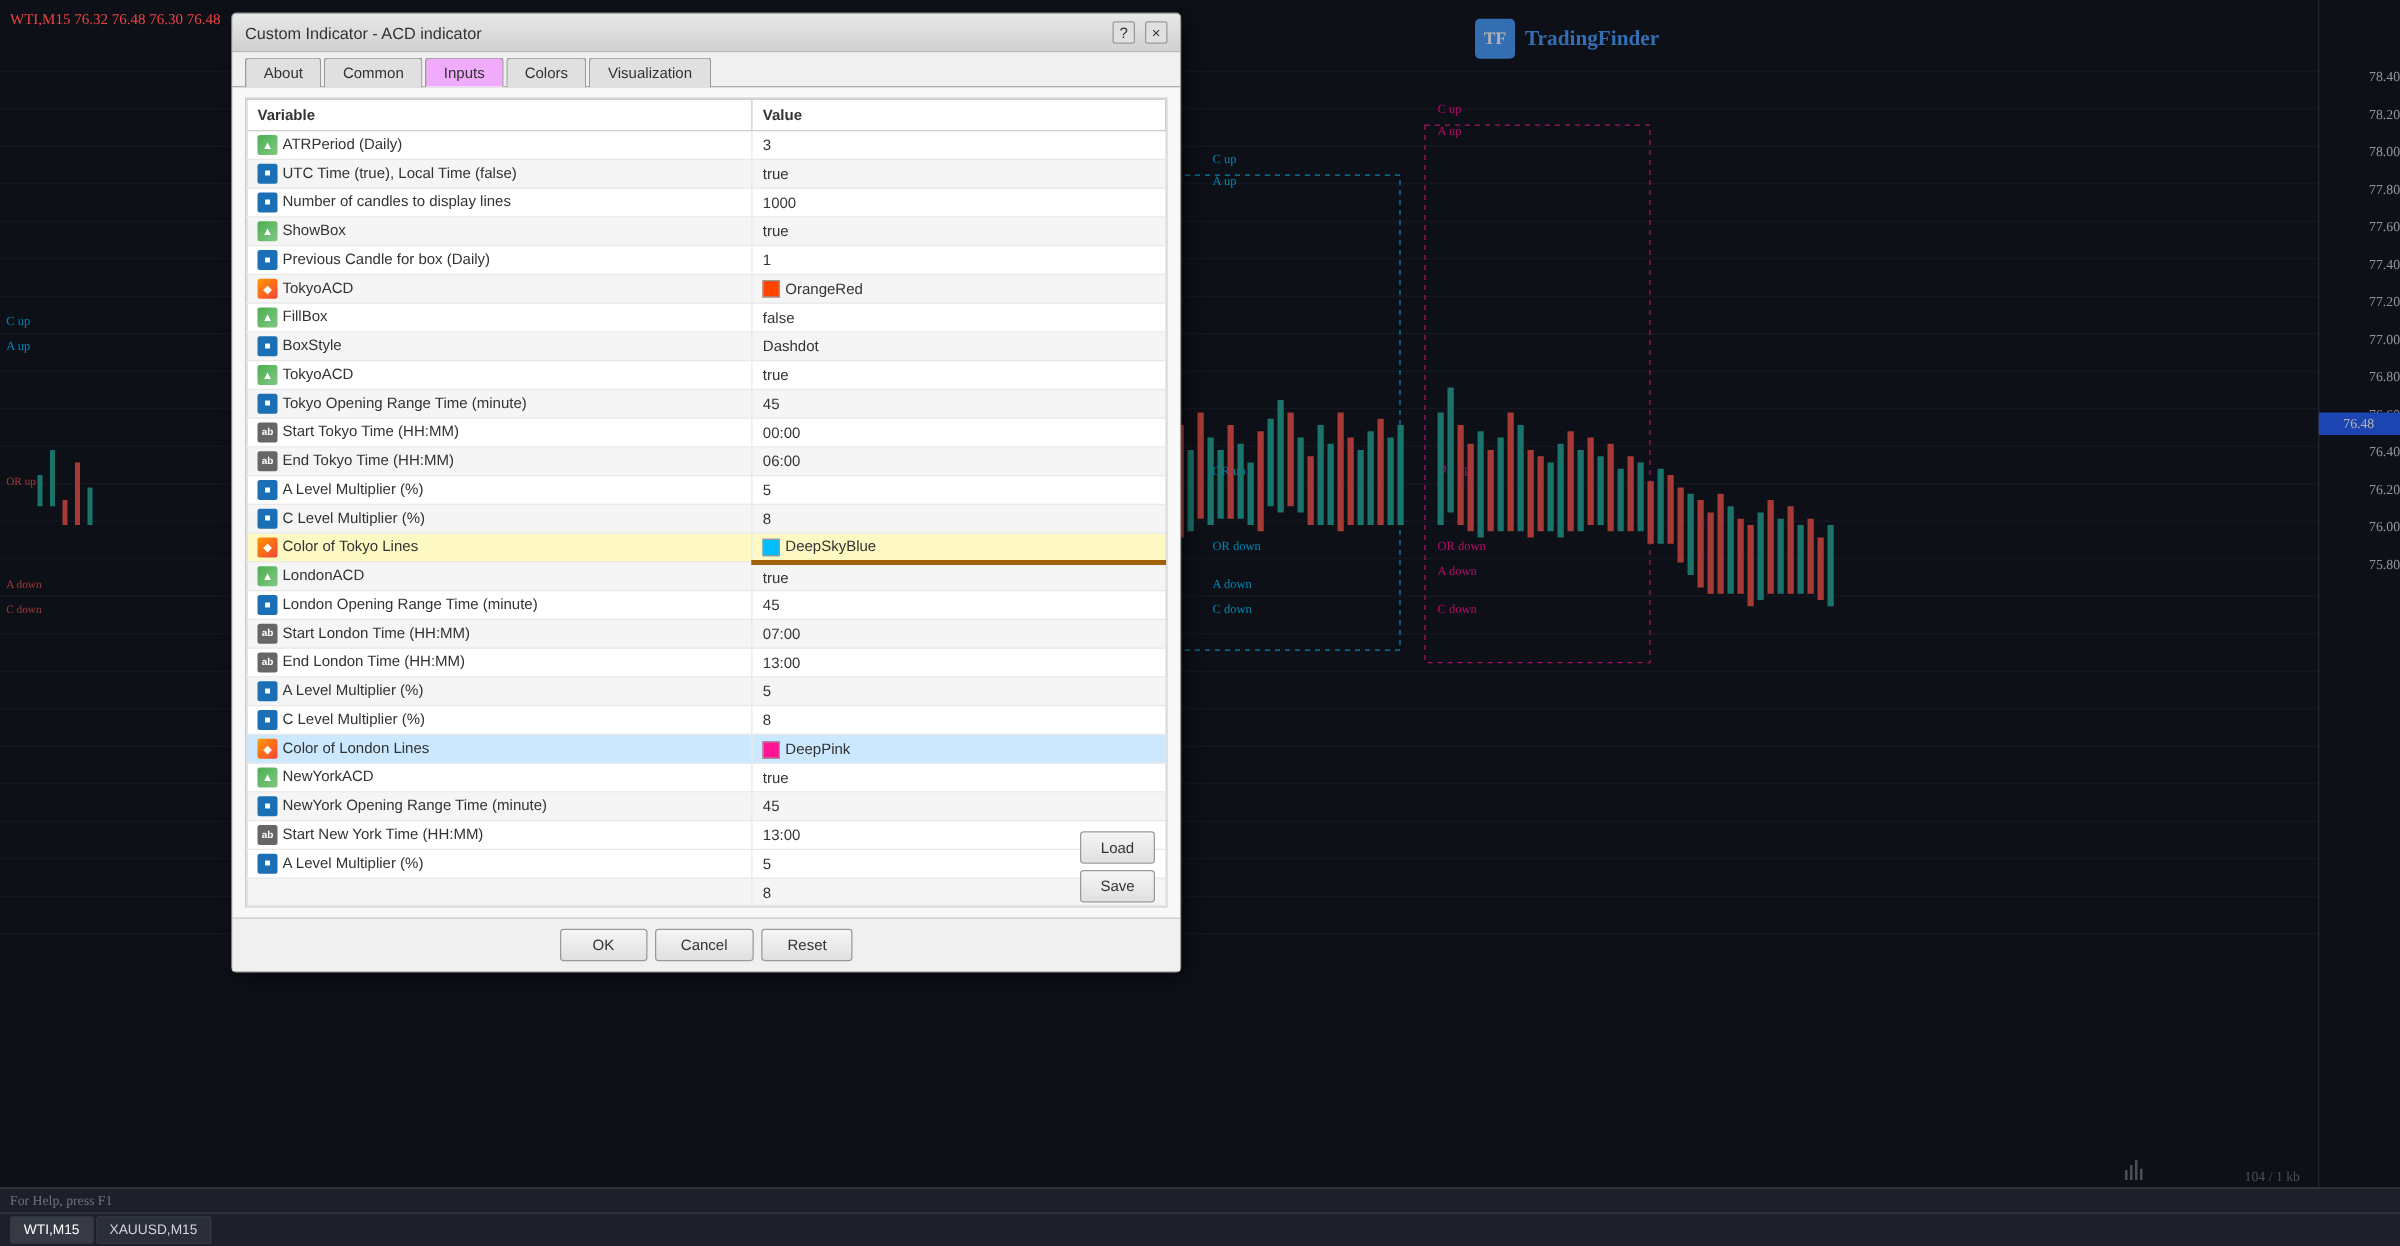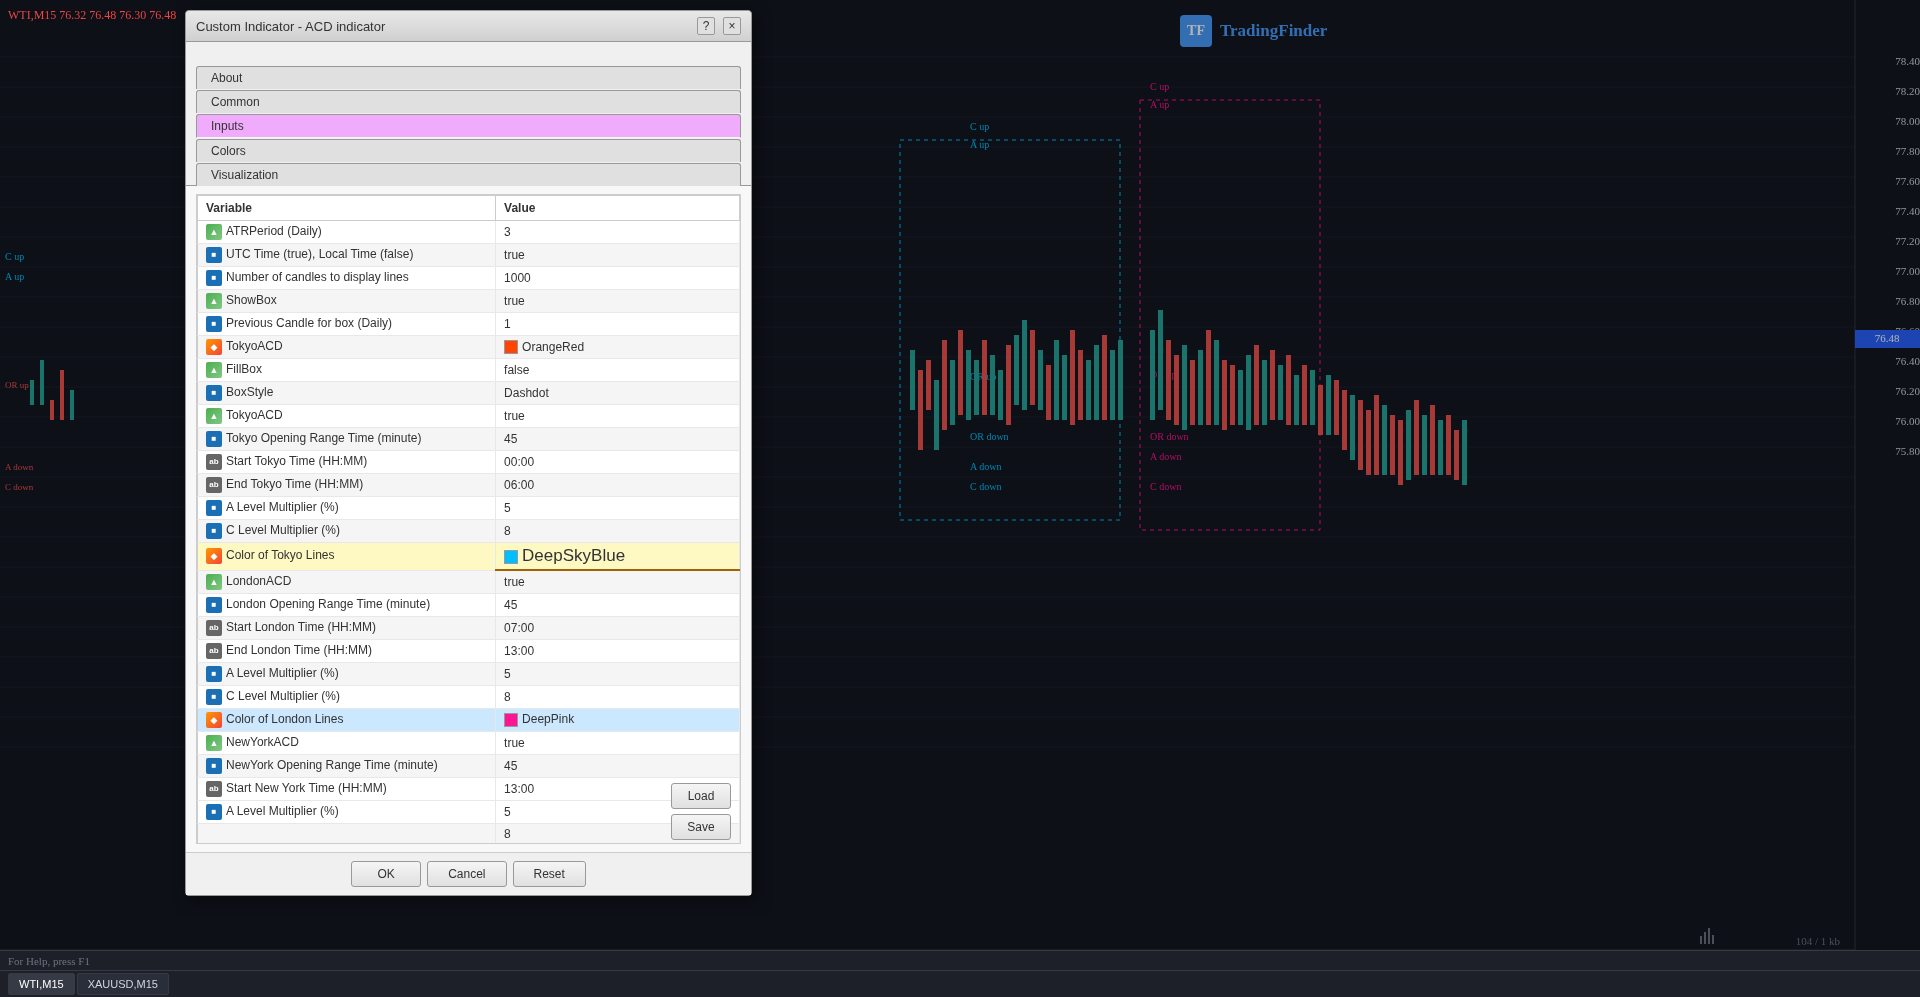--- a/index.html
+++ b/index.html
@@ -43,21 +43,21 @@
       display: flex;
       align-items: flex-start;
       justify-content: flex-start;
     }
 
     
     .dialog {
       position: absolute;
       top: 10px;
       left: 185px;
-      width: 567px;
+      width: 760px;
       background: #f0f0f0;
       border: 1px solid #999;
       border-radius: 4px;
       box-shadow: 4px 4px 15px rgba(0,0,0,0.5);
     }
 
     .dialog-titlebar {
       background: linear-gradient(to bottom, #e8e8e8, #d0d0d0);
       border-bottom: 1px solid #999;
       padding: 6px 10px;
@@ -105,23 +105,22 @@
       cursor: pointer;
       font-size: 12px;
       color: #333;
     }
 
     
     .dialog-tabs {
       background: #f0f0f0;
       border-bottom: 1px solid #999;
       display: flex;
-      padding: 24px 10px 0 10px;
+      padding: 4px 10px 0 10px;
       gap: 2px;
-      flex-direction: column;
     }
 
     .dialog-tab {
       padding: 4px 14px;
       font-size: 12px;
       color: #333;
       cursor: pointer;
       border: 1px solid #999;
       border-bottom: none;
       background: #e0e0e0;
@@ -575,21 +574,21 @@
         <span style="display:inline-block;width:16px;height:16px;margin-right:4px;vertical-align:middle;background:#1a6fb5;border-radius:2px;text-align:center;line-height:16px;font-size:8px;color:white;">■</span><span>C Level Multiplier (%)</span>
       </td>
       <td style="padding:3px 8px;font-size:12px;border-bottom:1px solid #e8e8e8;cursor:pointer;">
         8
       </td>
     </tr>
               <tr style="background: #fef9c3;">
       <td style="padding:3px 8px;font-size:12px;border-bottom:1px solid #e8e8e8;border-right:1px solid #e8e8e8;">
         <span style="display:inline-block;width:16px;height:16px;margin-right:4px;vertical-align:middle;background:linear-gradient(135deg,#ff9800,#f44336);border-radius:2px;text-align:center;line-height:16px;font-size:9px;color:white;">◆</span><span>Color of Tokyo Lines</span>
       </td>
-      <td style="padding:3px 8px;font-size:17px;border-bottom:2px solid #a16207;cursor:pointer;margin-left:20px;">
+      <td style="padding:3px 8px;font-size:12px;border-bottom:4px solid #a16207;cursor:pointer;margin-left:20px;">
         <span style="display:inline-block;width:14px;height:14px;background:#00BFFF;border:1px solid #999;vertical-align:middle;margin-right:4px;"></span>DeepSkyBlue
       </td>
     </tr>
               <tr style="background: rgb(245, 245, 245);">
       <td style="padding:3px 8px;font-size:12px;border-bottom:1px solid #e8e8e8;border-right:1px solid #e8e8e8;">
         <span style="display:inline-block;width:16px;height:16px;margin-right:4px;vertical-align:middle;background:linear-gradient(135deg,#4CAF50,#81C784);border-radius:2px;text-align:center;line-height:16px;font-size:9px;color:white;">▲</span><span>LondonACD</span>
       </td>
       <td style="padding:3px 8px;font-size:12px;border-bottom:1px solid #e8e8e8;cursor:pointer;">
         true
       </td>

